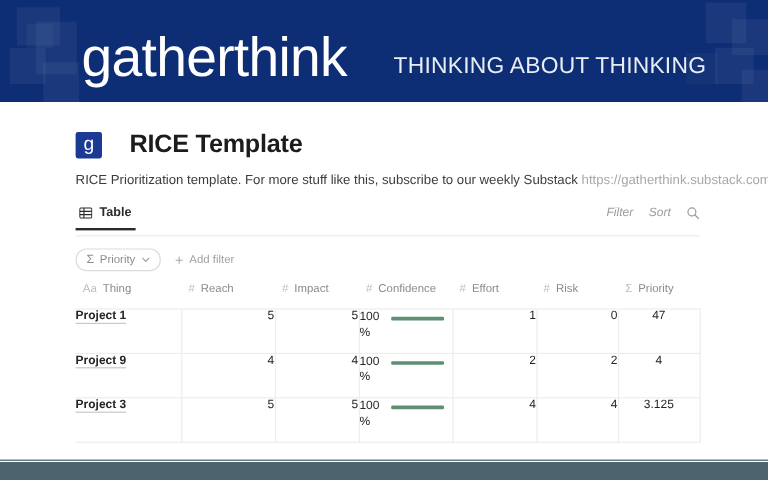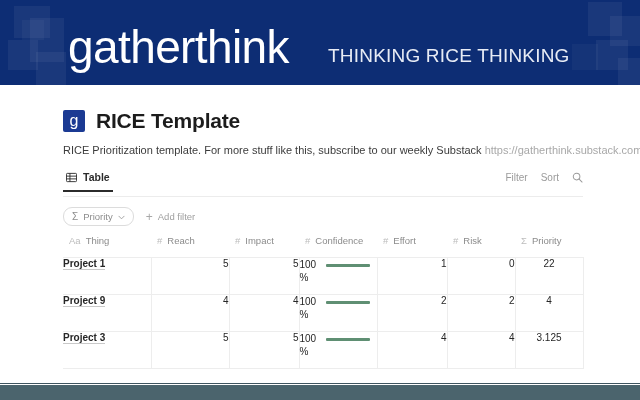--- a/index.html
+++ b/index.html
@@ -95,21 +95,21 @@
     background: #1b3a93;
     border-radius: 2px;
     color: #ffffff;
     font-size: 16px;
     line-height: 22px;
     text-align: center;
     font-weight: 400;
     flex: 0 0 auto;
   }
   .page-title {
-    margin-left: 11px;
+    margin-left: 23px;
     font-size: 21px;
     line-height: 24px;
     font-weight: bold;
     color: #1c1c1c;
     letter-spacing: -0.2px;
   }
 
   
   .page-desc {
     margin-top: 10px;
@@ -154,20 +154,21 @@
     display: flex;
     align-items: center;
     gap: 13px;
     padding-bottom: 6px;
   }
   .tab-action {
     font-size: 10px;
     line-height: 13px;
     color: #9b9b9b;
     cursor: pointer;
+    font-style: italic;
   }
   .search-icon-wrap { display: inline-flex; align-items: center; cursor: pointer; }
 
   
   .filterbar {
     margin-top: 10px;
     display: flex;
     align-items: center;
     gap: 12px;
     height: 19px;
@@ -312,21 +313,21 @@
     <div class="deco d2"></div>
     <div class="deco d3"></div>
     <div class="deco d4"></div>
     <div class="deco d5"></div>
     <div class="deco r1"></div>
     <div class="deco r2"></div>
     <div class="deco r3"></div>
     <div class="deco r4"></div>
     <div class="deco r5"></div>
     <div class="wordmark">gatherthink</div>
-    <div class="tagline">THINKING RICE THINKING</div>
+    <div class="tagline">THINKING ABOUT THINKING</div>
   </div>
 
   <div class="page">
     <div class="content">
 
       <div class="title-row">
         <div class="page-icon" style="background: rgb(27, 58, 147);">g</div>
         <div class="page-title">RICE Template</div>
       </div>
 
@@ -439,21 +440,21 @@
             <td class="cell-conf">
               <div class="conf-wrap">
                 <div class="conf-text"><span>100</span><br><span>%</span></div>
                 <div class="conf-bar-track">
                   <div class="conf-bar-fill" style="width: 100%; background: rgb(95, 143, 115);"></div>
                 </div>
               </div>
             </td>
             <td class="cell-num">1</td>
             <td class="cell-num">0</td>
-            <td class="cell-center">22</td>
+            <td class="cell-center">47</td>
           </tr>
 
           <tr>
             <td class="cell-name"><span>Project 9</span></td>
             <td class="cell-num">4</td>
             <td class="cell-num">4</td>
             <td class="cell-conf">
               <div class="conf-wrap">
                 <div class="conf-text"><span>100</span><br><span>%</span></div>
                 <div class="conf-bar-track">

